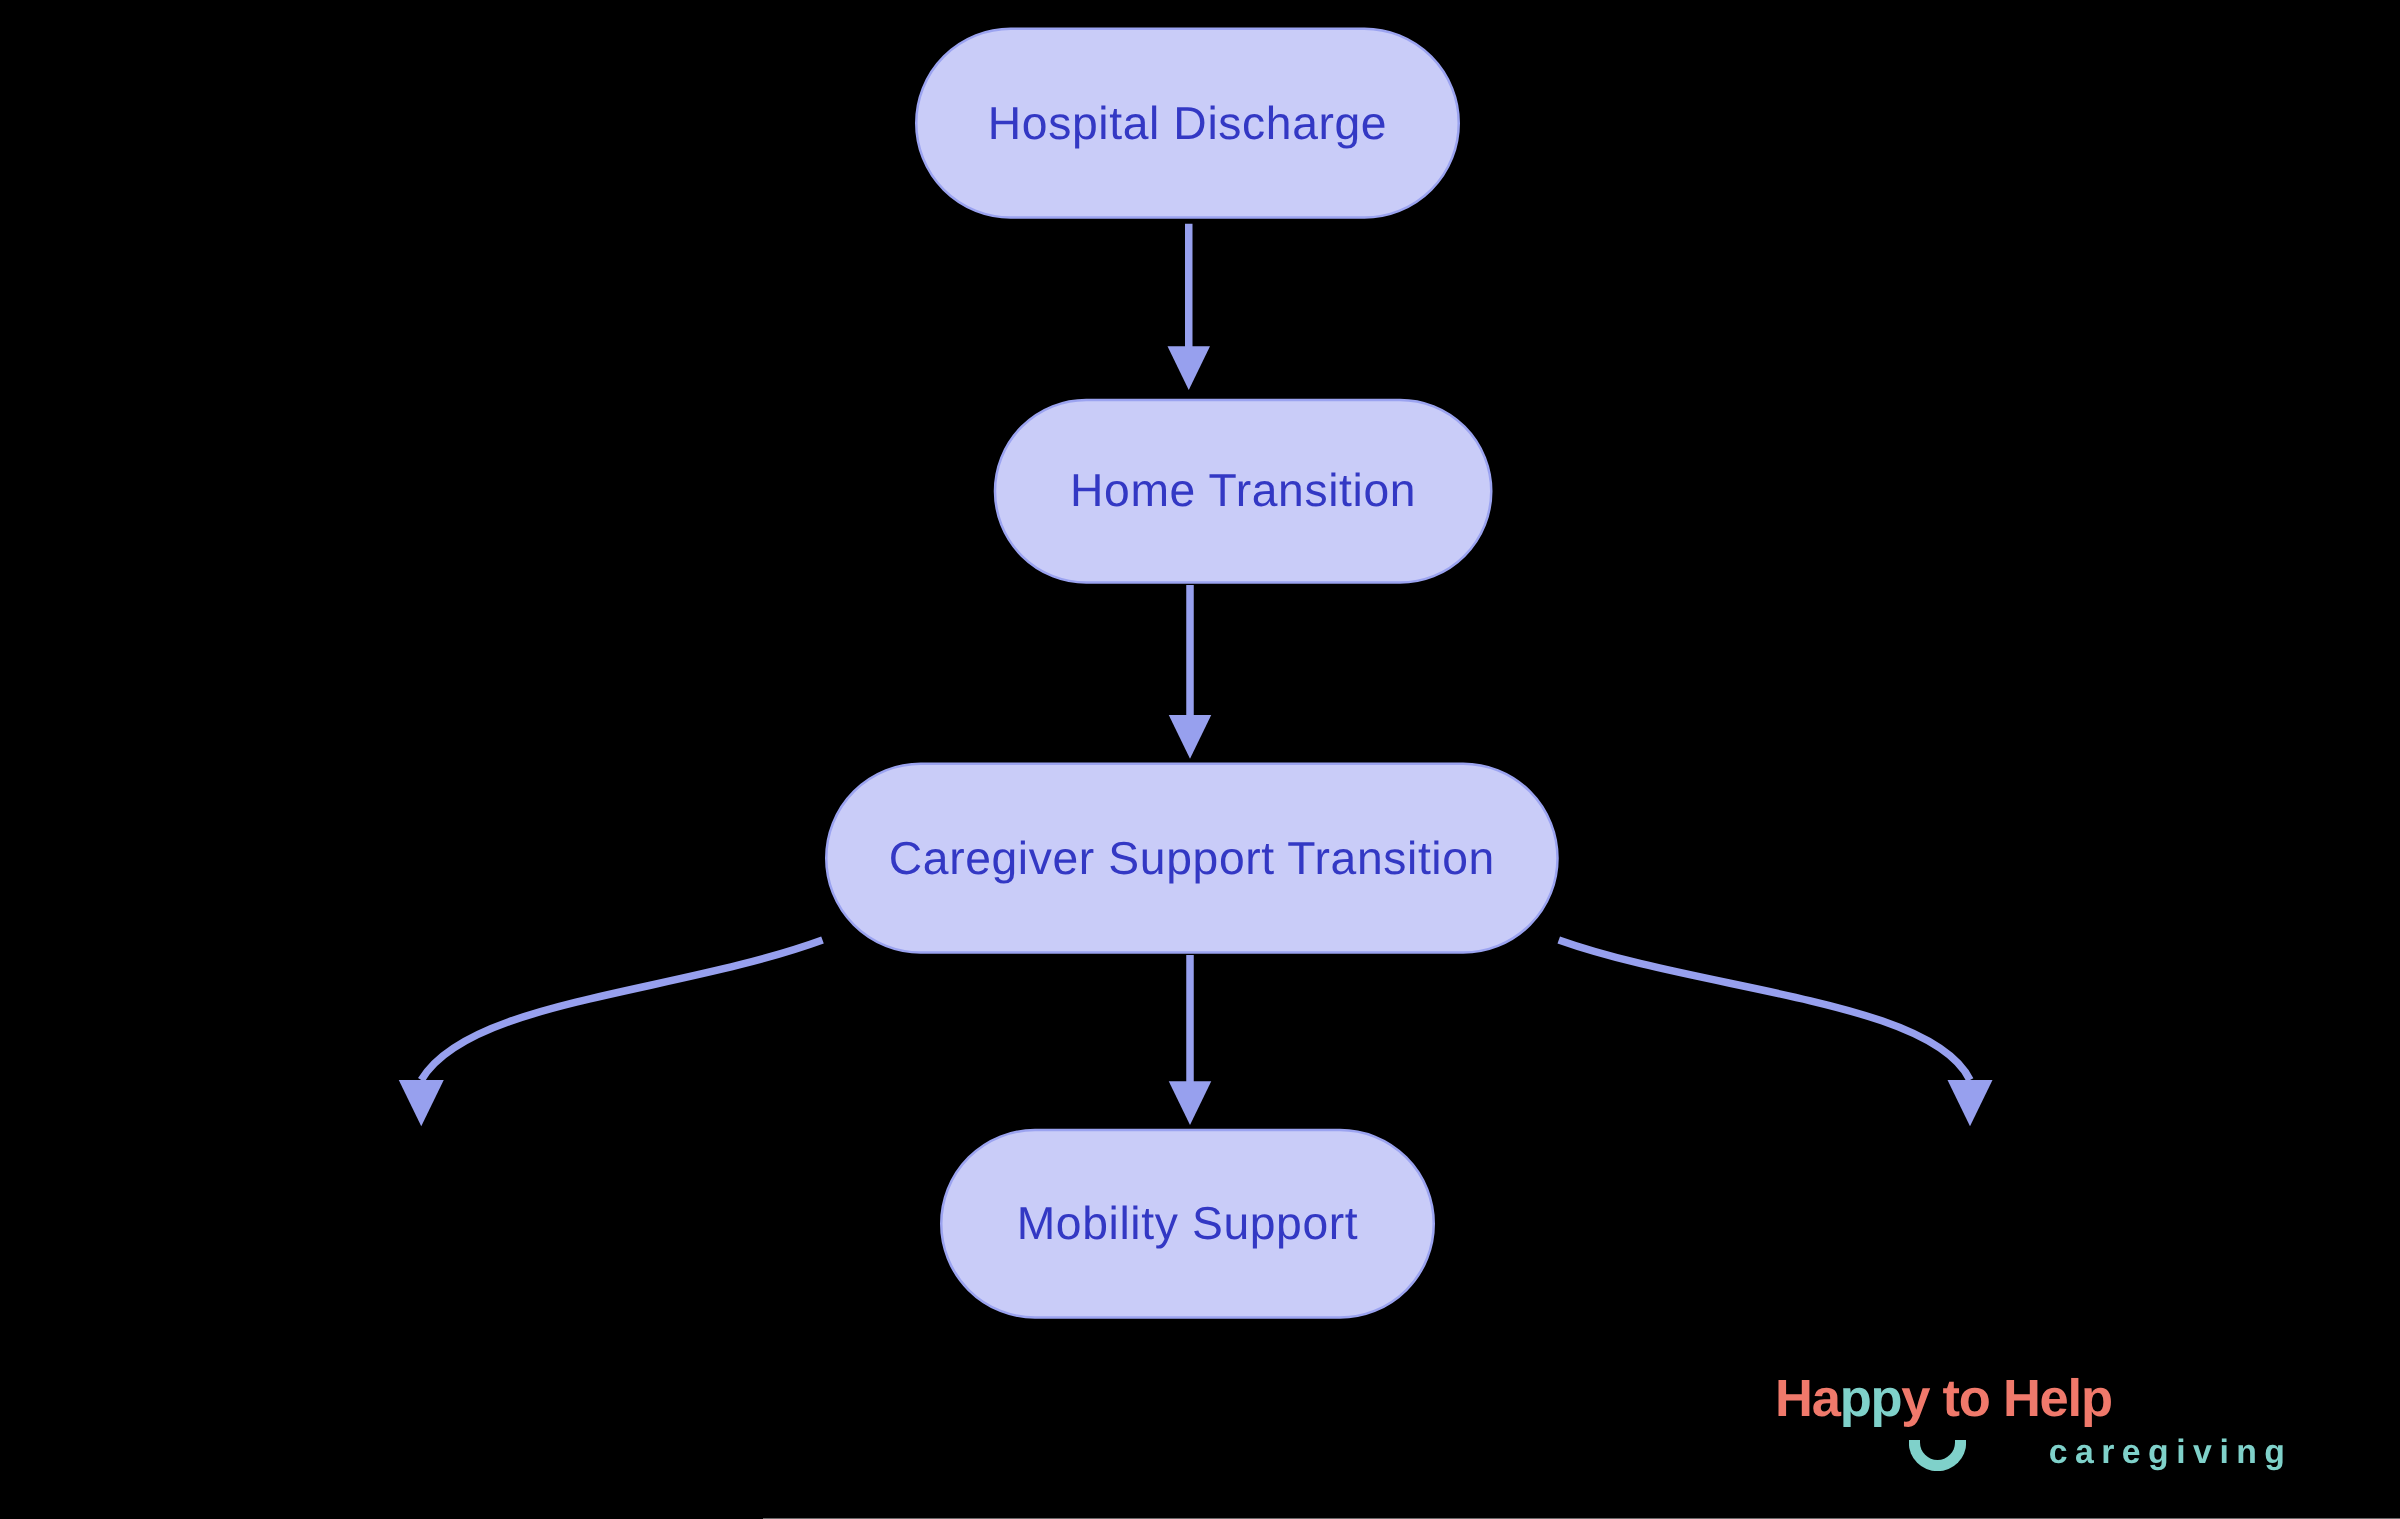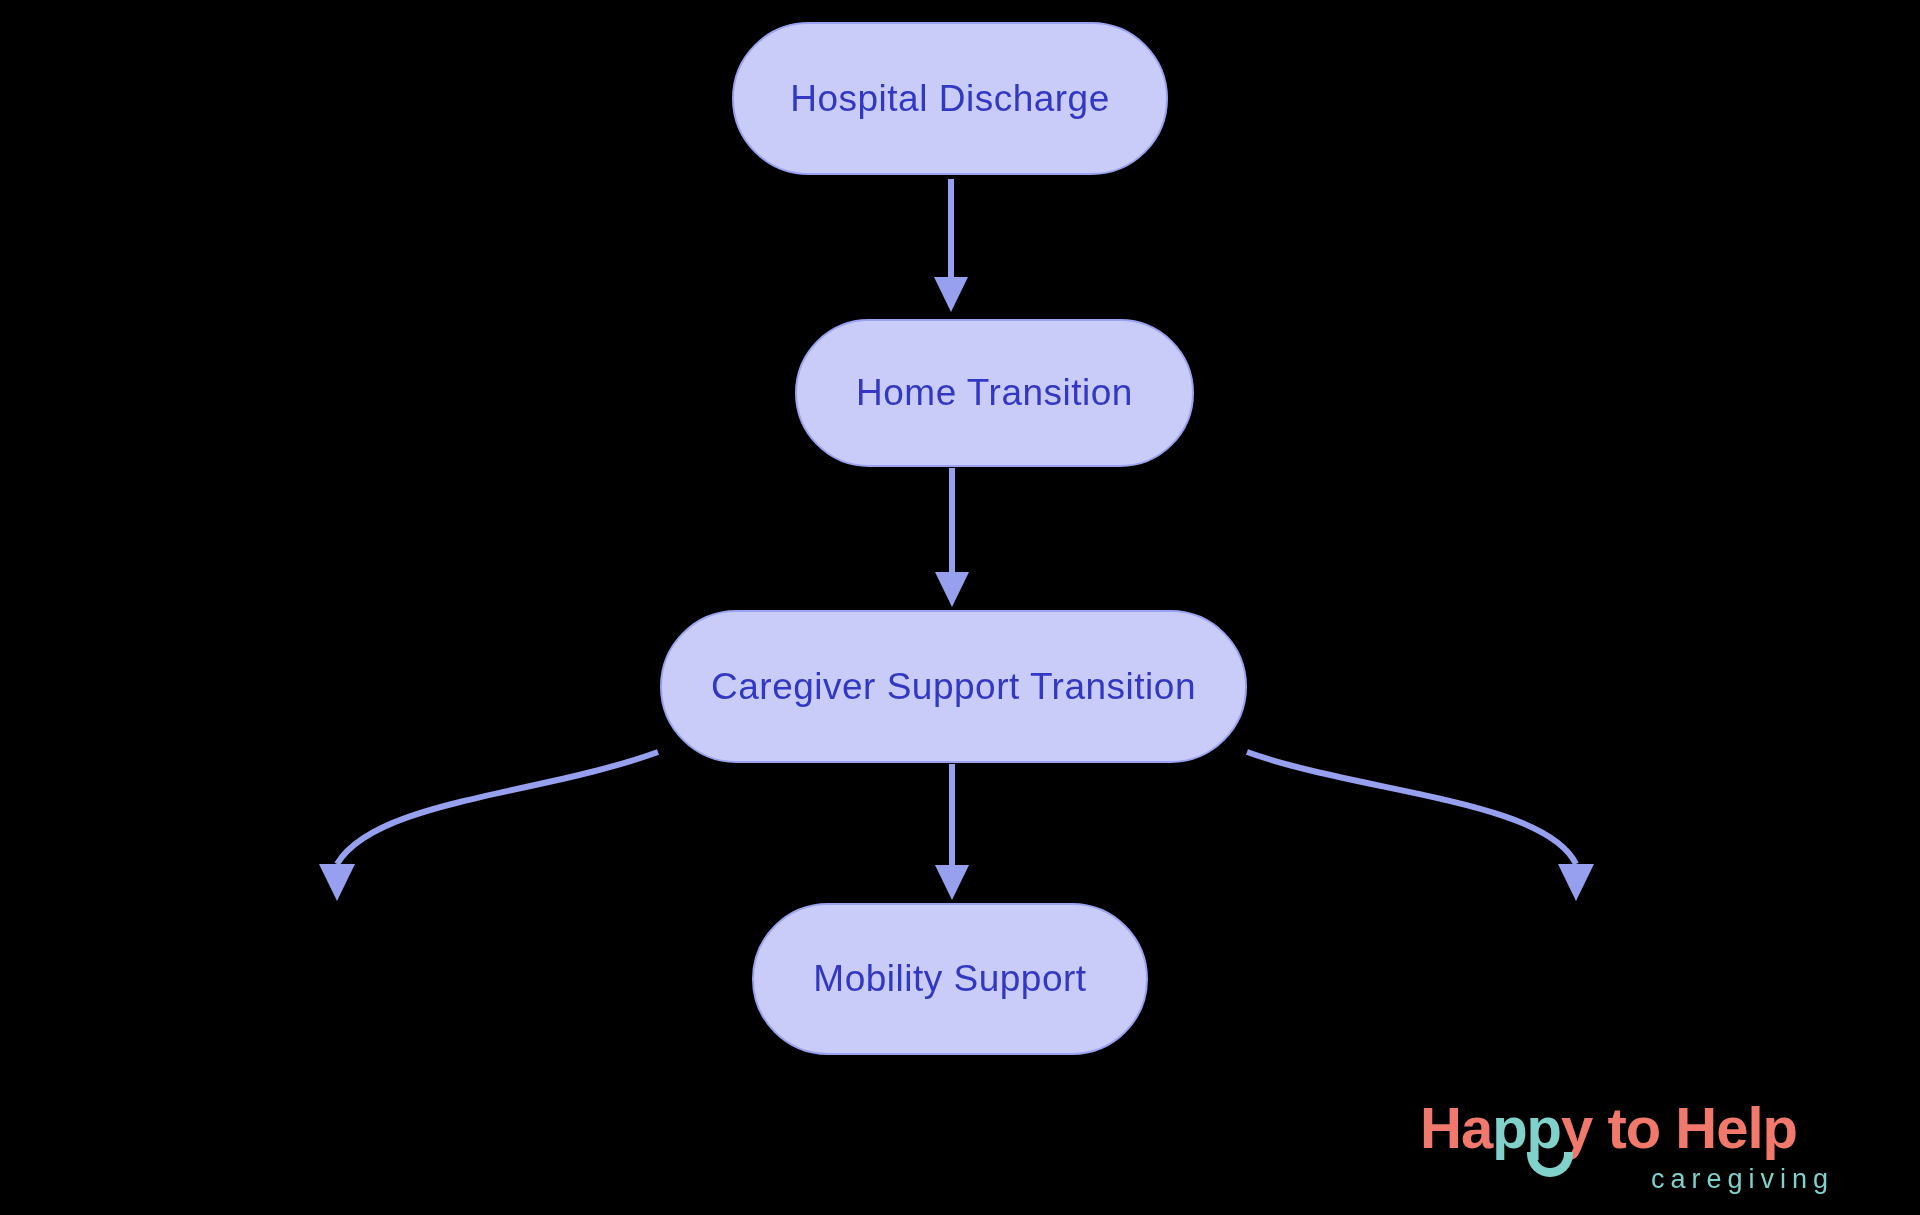--- a/index.html
+++ b/index.html
@@ -23,35 +23,35 @@
   .n1{left:732px;top:22px;width:436px;height:153px;}
   .n2{left:795px;top:319px;width:399px;height:148px;}
   .n3{left:660px;top:610px;width:587px;height:153px;}
   .n4{left:62px;top:903px;width:498px;height:154px;}
   .n5{left:752px;top:903px;width:396px;height:152px;}
   .n6{left:1293px;top:903px;width:572px;height:152px;}
 
   .logo{position:absolute;left:1420px;top:1096px;width:460px;}
   .logo-title{
     position:relative;
-    font-size:58px;font-weight:bold;letter-spacing:-1px;line-height:1.1;
+    font-size:42px;font-weight:bold;letter-spacing:-1px;line-height:1.1;
     white-space:nowrap;
   }
   .coral{color:#f0796b;}
   .teal{color:#7fd1ca;}
   .smile{
     position:absolute;left:107px;top:56px;width:46px;height:25px;
     border:9px solid #7fd1ca;border-top:none;
     border-bottom-left-radius:28px 28px;border-bottom-right-radius:28px 28px;
     box-sizing:border-box;
   }
   .logo-tagline{
     margin-top:4px;
     text-align:right;padding-right:46px;
-    font-size:27px;letter-spacing:6px;font-weight:normal;
+    font-size:27px;letter-spacing:6px;font-weight:bold;
     color:#7fd1ca;
   }
 </style>
 </head>
 <body>
 
 <div class="canvas">
 
   <svg class="edges-svg" viewBox="0 0 1920 1215">
 

